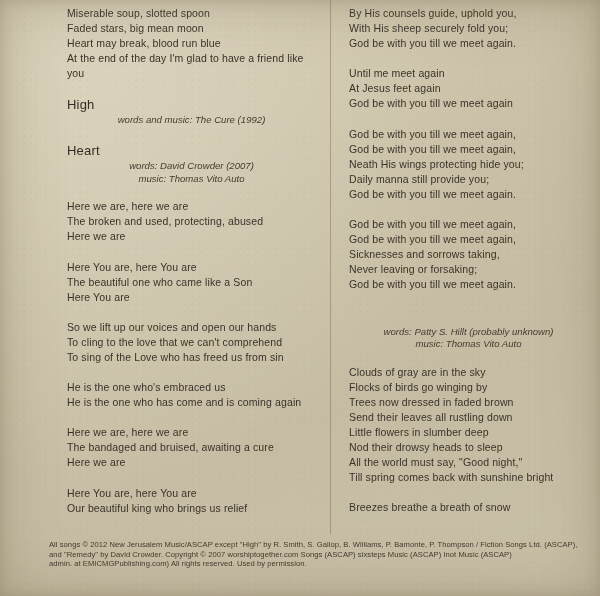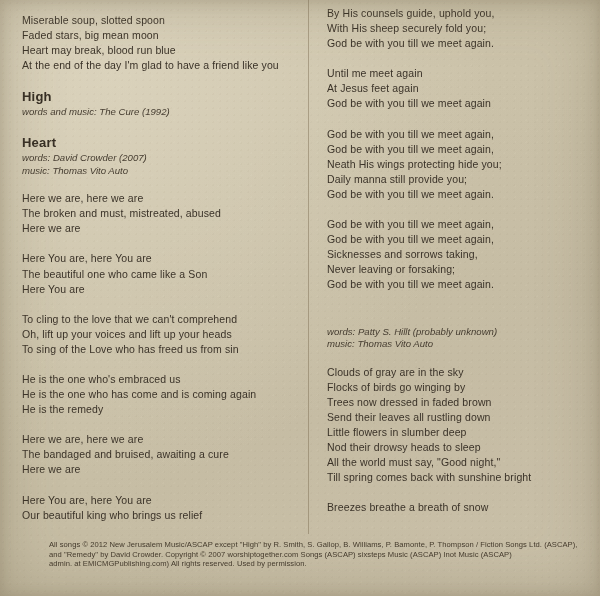--- a/index.html
+++ b/index.html
@@ -50,51 +50,53 @@
     height: 534px;
     display: flex;
   }
   .col {
     box-sizing: border-box;
     height: 100%;
     overflow: hidden;
   }
   .col-left {
     width: 308px;
-    padding: 7px 14px 0 22px;
+    padding: 0 14px 0 22px;
+    margin-left: 45px;
   }
   .col-right {
     width: 292px;
     padding: 0 12px 0 18px;
     border-left: 1px solid rgba(120,104,78,.45);
   }
   .line {
     font-size: 10.5px;
     line-height: 15.1px;
     letter-spacing: .12px;
     white-space: pre-wrap;
     color: #3a3228;
   }
   .stanza {
     margin-bottom: 15px;
   }
   .song-title {
     font-size: 13px;
-    font-weight: bold;
+    font-weight: normal;
     line-height: 16px;
     letter-spacing: .2px;
     margin-top: 16px;
     margin-bottom: 1px;
     color: #352d23;
   }
   .credit {
     font-size: 9.6px;
     line-height: 12.6px;
     font-style: italic;
     color: #453c30;
+    text-align: center;
   }
   .credits-gap {
     margin-bottom: 14px;
   }
   .spacer-top { height: 6px; }
   .spacer-18 { height: 18px; }
   .footer {
     position: absolute;
     left: 22px;
     top: 540px;
@@ -126,40 +128,39 @@
 
       <div class="song-title">High</div>
       <div class="credit credits-gap">words and music: The Cure (1992)</div>
 
       <div class="song-title">Heart</div>
       <div class="credit">words: David Crowder (2007)</div>
       <div class="credit credits-gap">music: Thomas Vito Auto</div>
 
       <div class="stanza">
         <div class="line">Here we are, here we are</div>
-        <div class="line">The broken and must, mistreated, abused</div>
+        <div class="line">The broken and used, protecting, abused</div>
         <div class="line">Here we are</div>
       </div>
 
       <div class="stanza">
         <div class="line">Here You are, here You are</div>
         <div class="line">The beautiful one who came like a Son</div>
         <div class="line">Here You are</div>
       </div>
 
       <div class="stanza">
+        <div class="line">So we lift up our voices and open our hands</div>
         <div class="line">To cling to the love that we can't comprehend</div>
-        <div class="line">Oh, lift up your voices and lift up your heads</div>
         <div class="line">To sing of the Love who has freed us from sin</div>
       </div>
 
       <div class="stanza">
         <div class="line">He is the one who's embraced us</div>
         <div class="line">He is the one who has come and is coming again</div>
-        <div class="line">He is the remedy</div>
       </div>
 
       <div class="stanza">
         <div class="line">Here we are, here we are</div>
         <div class="line">The bandaged and bruised, awaiting a cure</div>
         <div class="line">Here we are</div>
       </div>
 
       <div class="stanza">
         <div class="line">Here You are, here You are</div>

